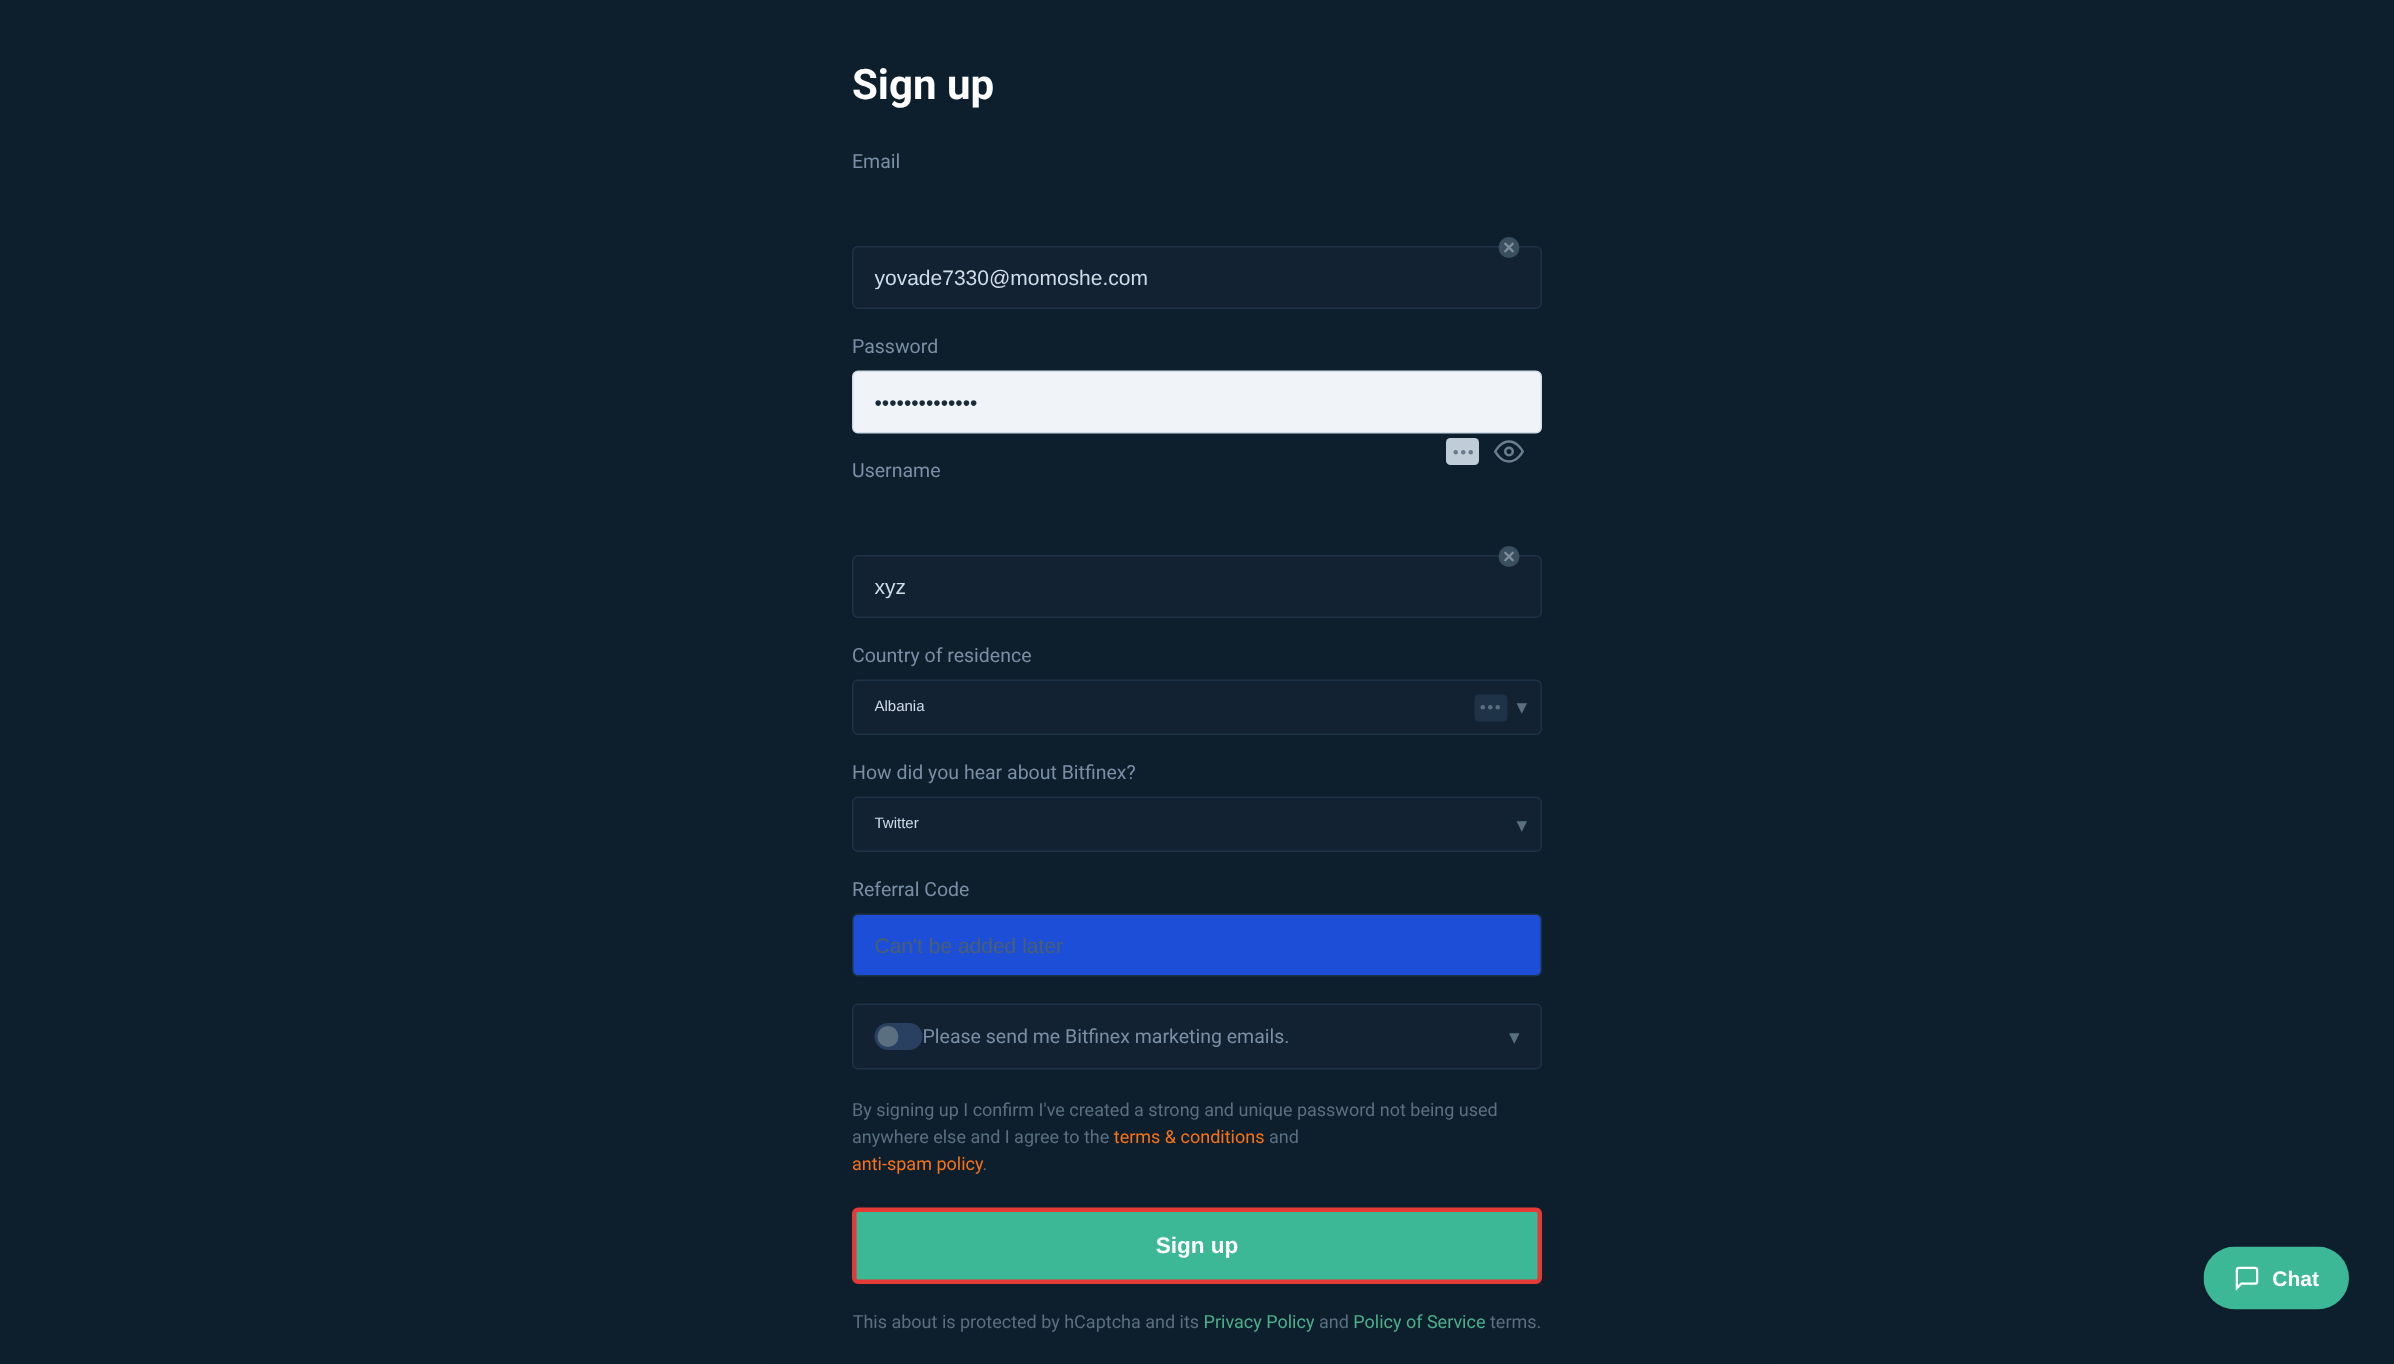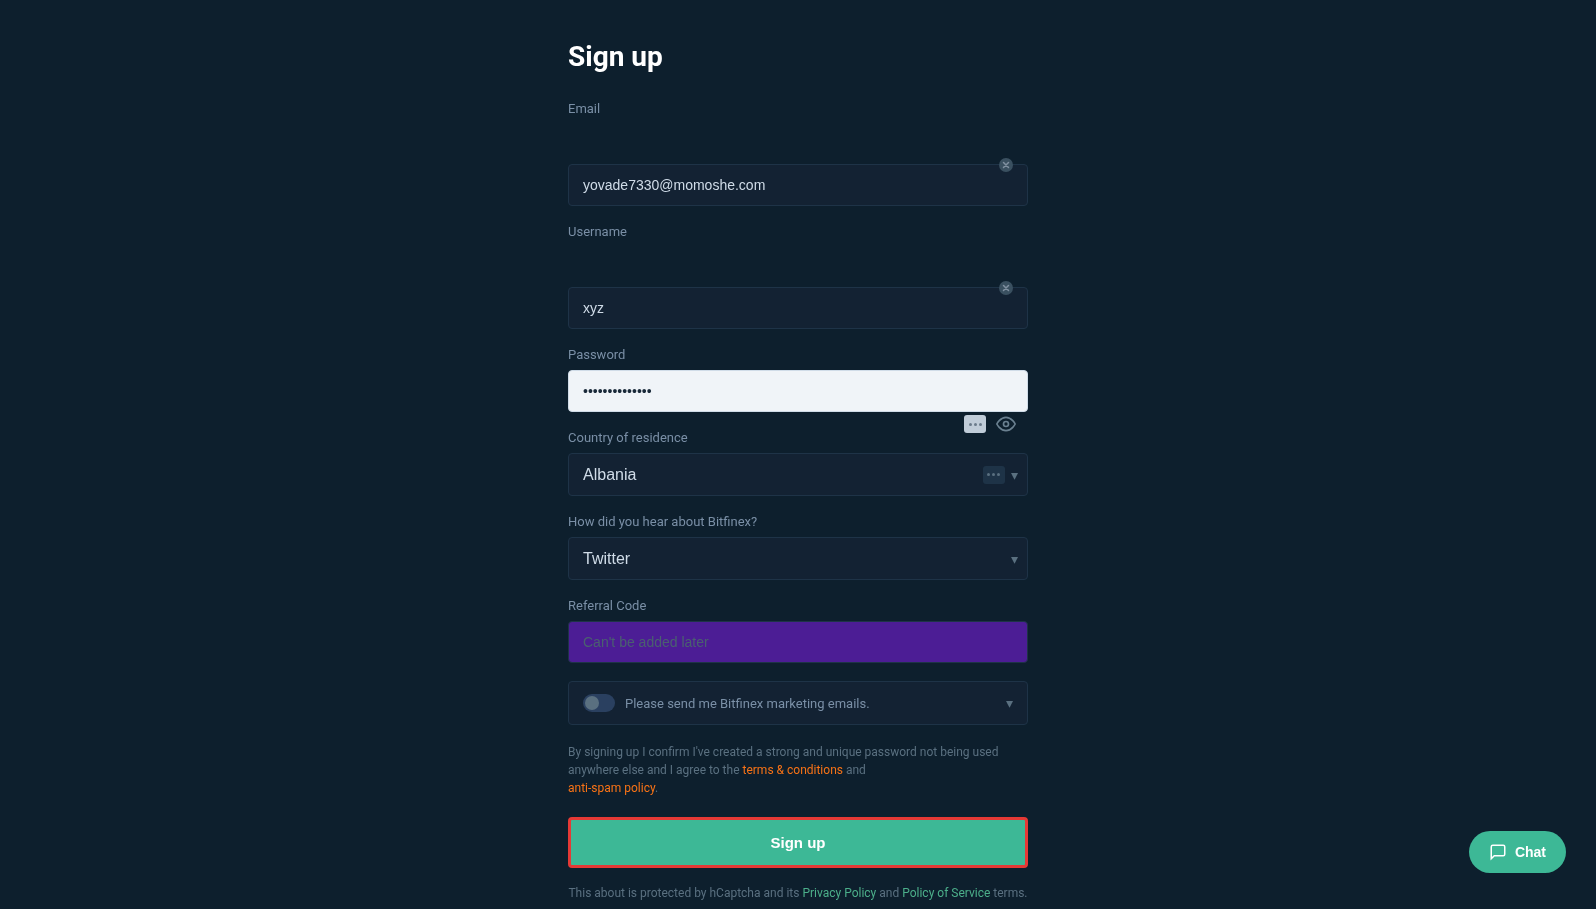--- a/index.html
+++ b/index.html
@@ -117,21 +117,21 @@
     }
     .select-wrapper {
       position: relative;
     }
     .select-input {
       width: 100%;
       background-color: #132233;
       border: 1px solid #1e3347;
       border-radius: 4px;
       color: #d0dce8;
-      font-size: 16px;
+      font-size: 10px;
       padding: 12px 37px 12px 14px;
       outline: none;
       appearance: none;
       cursor: pointer;
     }
     .select-icons {
       position: absolute;
       right: 10px;
       top: 50%;
       transform: translateY(-50%);
@@ -158,21 +158,21 @@
     }
     .chevron {
       color: #5a7080;
       font-size: 14px;
     }
     .dropdown-wrapper {
       position: relative;
     }
     .referral-input {
       width: 100%;
-      background-color: #4c1d95;
+      background-color: #1d4ed8;
       border: 1px solid #1e3347;
       border-radius: 4px;
       color: #d0dce8;
       font-size: 14px;
       padding: 12px 14px;
       outline: none;
     }
     .referral-input::placeholder {
       color: #4a6070;
     }
@@ -182,21 +182,21 @@
       justify-content: space-between;
       background-color: #132233;
       border: 1px solid #1e3347;
       border-radius: 4px;
       padding: 12px 14px;
       margin-bottom: 18px;
     }
     .marketing-left {
       display: flex;
       align-items: center;
-      gap: 10px;
+      gap: 0;
     }
     .toggle-switch {
       width: 32px;
       height: 18px;
       background: #2a4060;
       border-radius: 9px;
       position: relative;
       cursor: pointer;
       border: none;
       outline: none;
@@ -279,34 +279,20 @@
 <body>
 
 <div class="form-container">
   <h1 class="page-title">Sign up</h1>
 
   
   <div class="field-group">
     <label class="field-label">Email</label>
     <div class="input-wrapper">
       <input type="email" class="text-input" value="yovade7330@momoshe.com" style="">
-      <button class="input-clear-btn">
-        <svg width="16" height="16" viewBox="0 0 16 16" fill="none">
-          <circle cx="8" cy="8" r="7" fill="#3a5060"></circle>
-          <path d="M5.5 5.5l5 5M10.5 5.5l-5 5" stroke="#8090a0" stroke-width="1.5" stroke-linecap="round"></path>
-        </svg>
-      </button>
-    </div>
-  </div>
-
-  
-  <div class="field-group">
-    <label class="field-label">Username</label>
-    <div class="input-wrapper">
-      <input type="text" class="text-input" value="xyz" style="">
       <button class="input-clear-btn">
         <svg width="16" height="16" viewBox="0 0 16 16" fill="none">
           <circle cx="8" cy="8" r="7" fill="#3a5060"></circle>
           <path d="M5.5 5.5l5 5M10.5 5.5l-5 5" stroke="#8090a0" stroke-width="1.5" stroke-linecap="round"></path>
         </svg>
       </button>
     </div>
   </div>
 
   
@@ -327,20 +313,34 @@
             <path d="M1 12s4-8 11-8 11 8 11 8-4 8-11 8-11-8-11-8z"></path>
             <circle cx="12" cy="12" r="3"></circle>
           </svg>
         </button>
       </div>
     </div>
   </div>
 
   
   <div class="field-group">
+    <label class="field-label">Username</label>
+    <div class="input-wrapper">
+      <input type="text" class="text-input" value="xyz" style="">
+      <button class="input-clear-btn">
+        <svg width="16" height="16" viewBox="0 0 16 16" fill="none">
+          <circle cx="8" cy="8" r="7" fill="#3a5060"></circle>
+          <path d="M5.5 5.5l5 5M10.5 5.5l-5 5" stroke="#8090a0" stroke-width="1.5" stroke-linecap="round"></path>
+        </svg>
+      </button>
+    </div>
+  </div>
+
+  
+  <div class="field-group">
     <label class="field-label">Country of residence</label>
     <div class="select-wrapper">
       <select class="select-input">
         <option value="albania" selected="">Albania</option>
         <option value="usa">United States</option>
         <option value="uk">United Kingdom</option>
         <option value="germany">Germany</option>
       </select>
       <div class="select-icons">
         <div class="select-dots">

